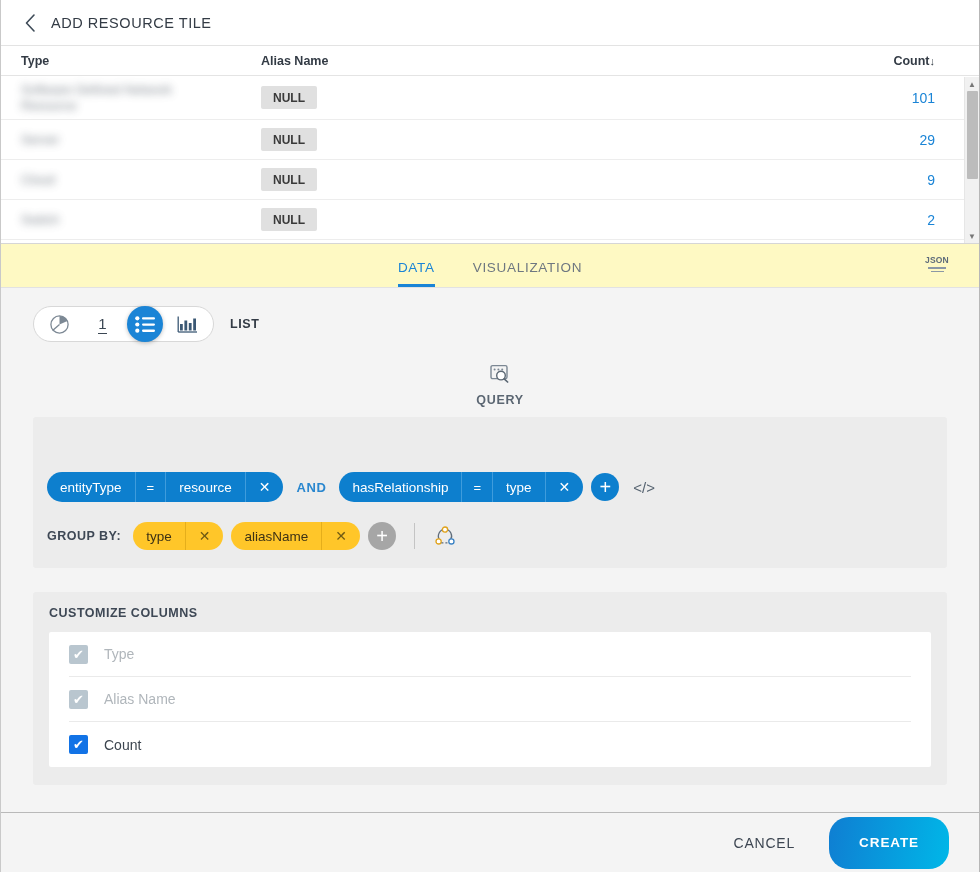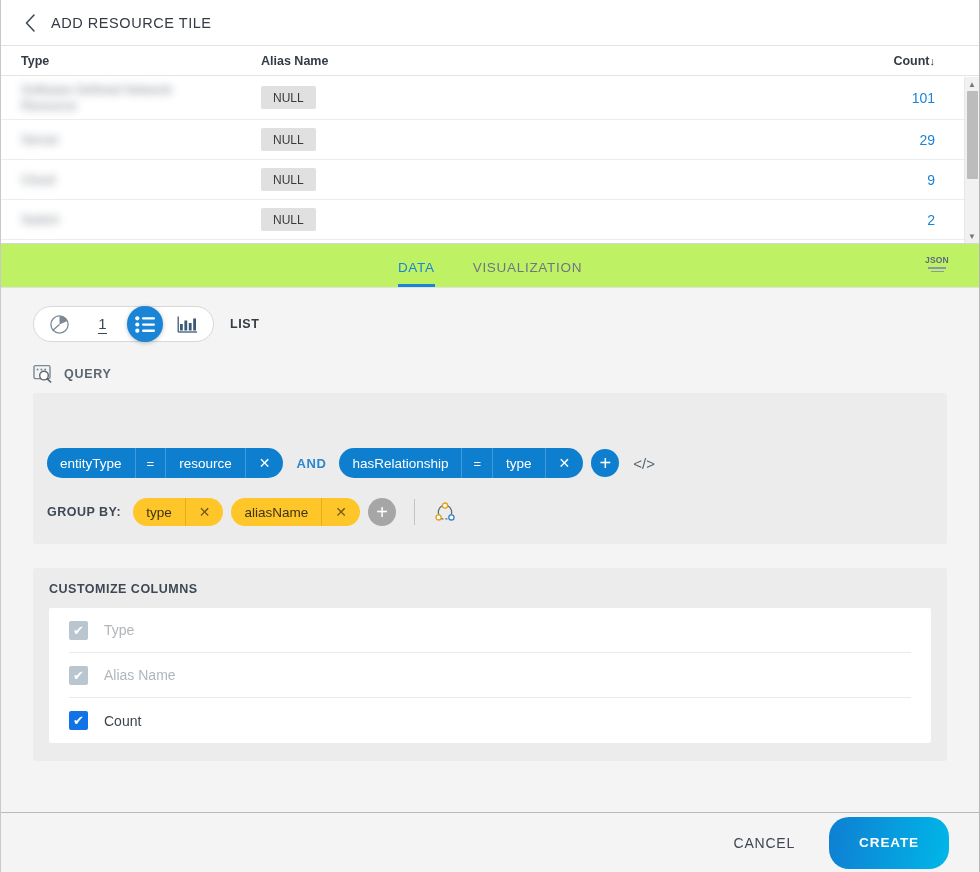--- a/index.html
+++ b/index.html
@@ -148,21 +148,21 @@
     opacity: .72;
     line-height: 16px;
     padding-right: 30px;
   }
   .td-alias { flex: 1; }
   .null-chip {
     display: inline-block;
     background: #e0e0e0;
     color: #3a3a3a;
     font-size: 12px;
-    font-weight: normal;
+    font-weight: bold;
     padding: 5px 12px 4px 12px;
     border-radius: 2px;
   }
   .td-count {
     width: 120px;
     text-align: right;
     padding-right: 24px;
     font-size: 14px;
     color: #1a84d6;
     cursor: pointer;
@@ -190,21 +190,21 @@
     top: 14px; left: 2px;
     width: 11px;
     height: 88px;
     background: #bcbcbc;
     border-radius: 1px;
   }
 
   
   .tabs-row {
     height: 44px;
-    background: #bef264;
+    background: #fef9c3;
     display: flex;
     align-items: flex-end;
     position: relative;
     border-bottom: 1px solid #e2e2e2;
     flex: 0 0 44px;
   }
   .tabs {
     margin: 0 auto;
     display: flex;
     gap: 38px;
@@ -286,20 +286,21 @@
     font-weight: bold;
     letter-spacing: 0.6px;
     color: #333b45;
   }
 
   
   .query-head {
     display: flex; align-items: center;
     padding: 22px 12px 0 32px;
     gap: 10px;
+    flex-direction: column;
   }
   .query-head .qlabel {
     font-size: 12.5px;
     font-weight: bold;
     letter-spacing: .7px;
     color: #5b6672;
   }
   .query-panel {
     margin: 10px 32px 0 32px;
     background: #ececec;

